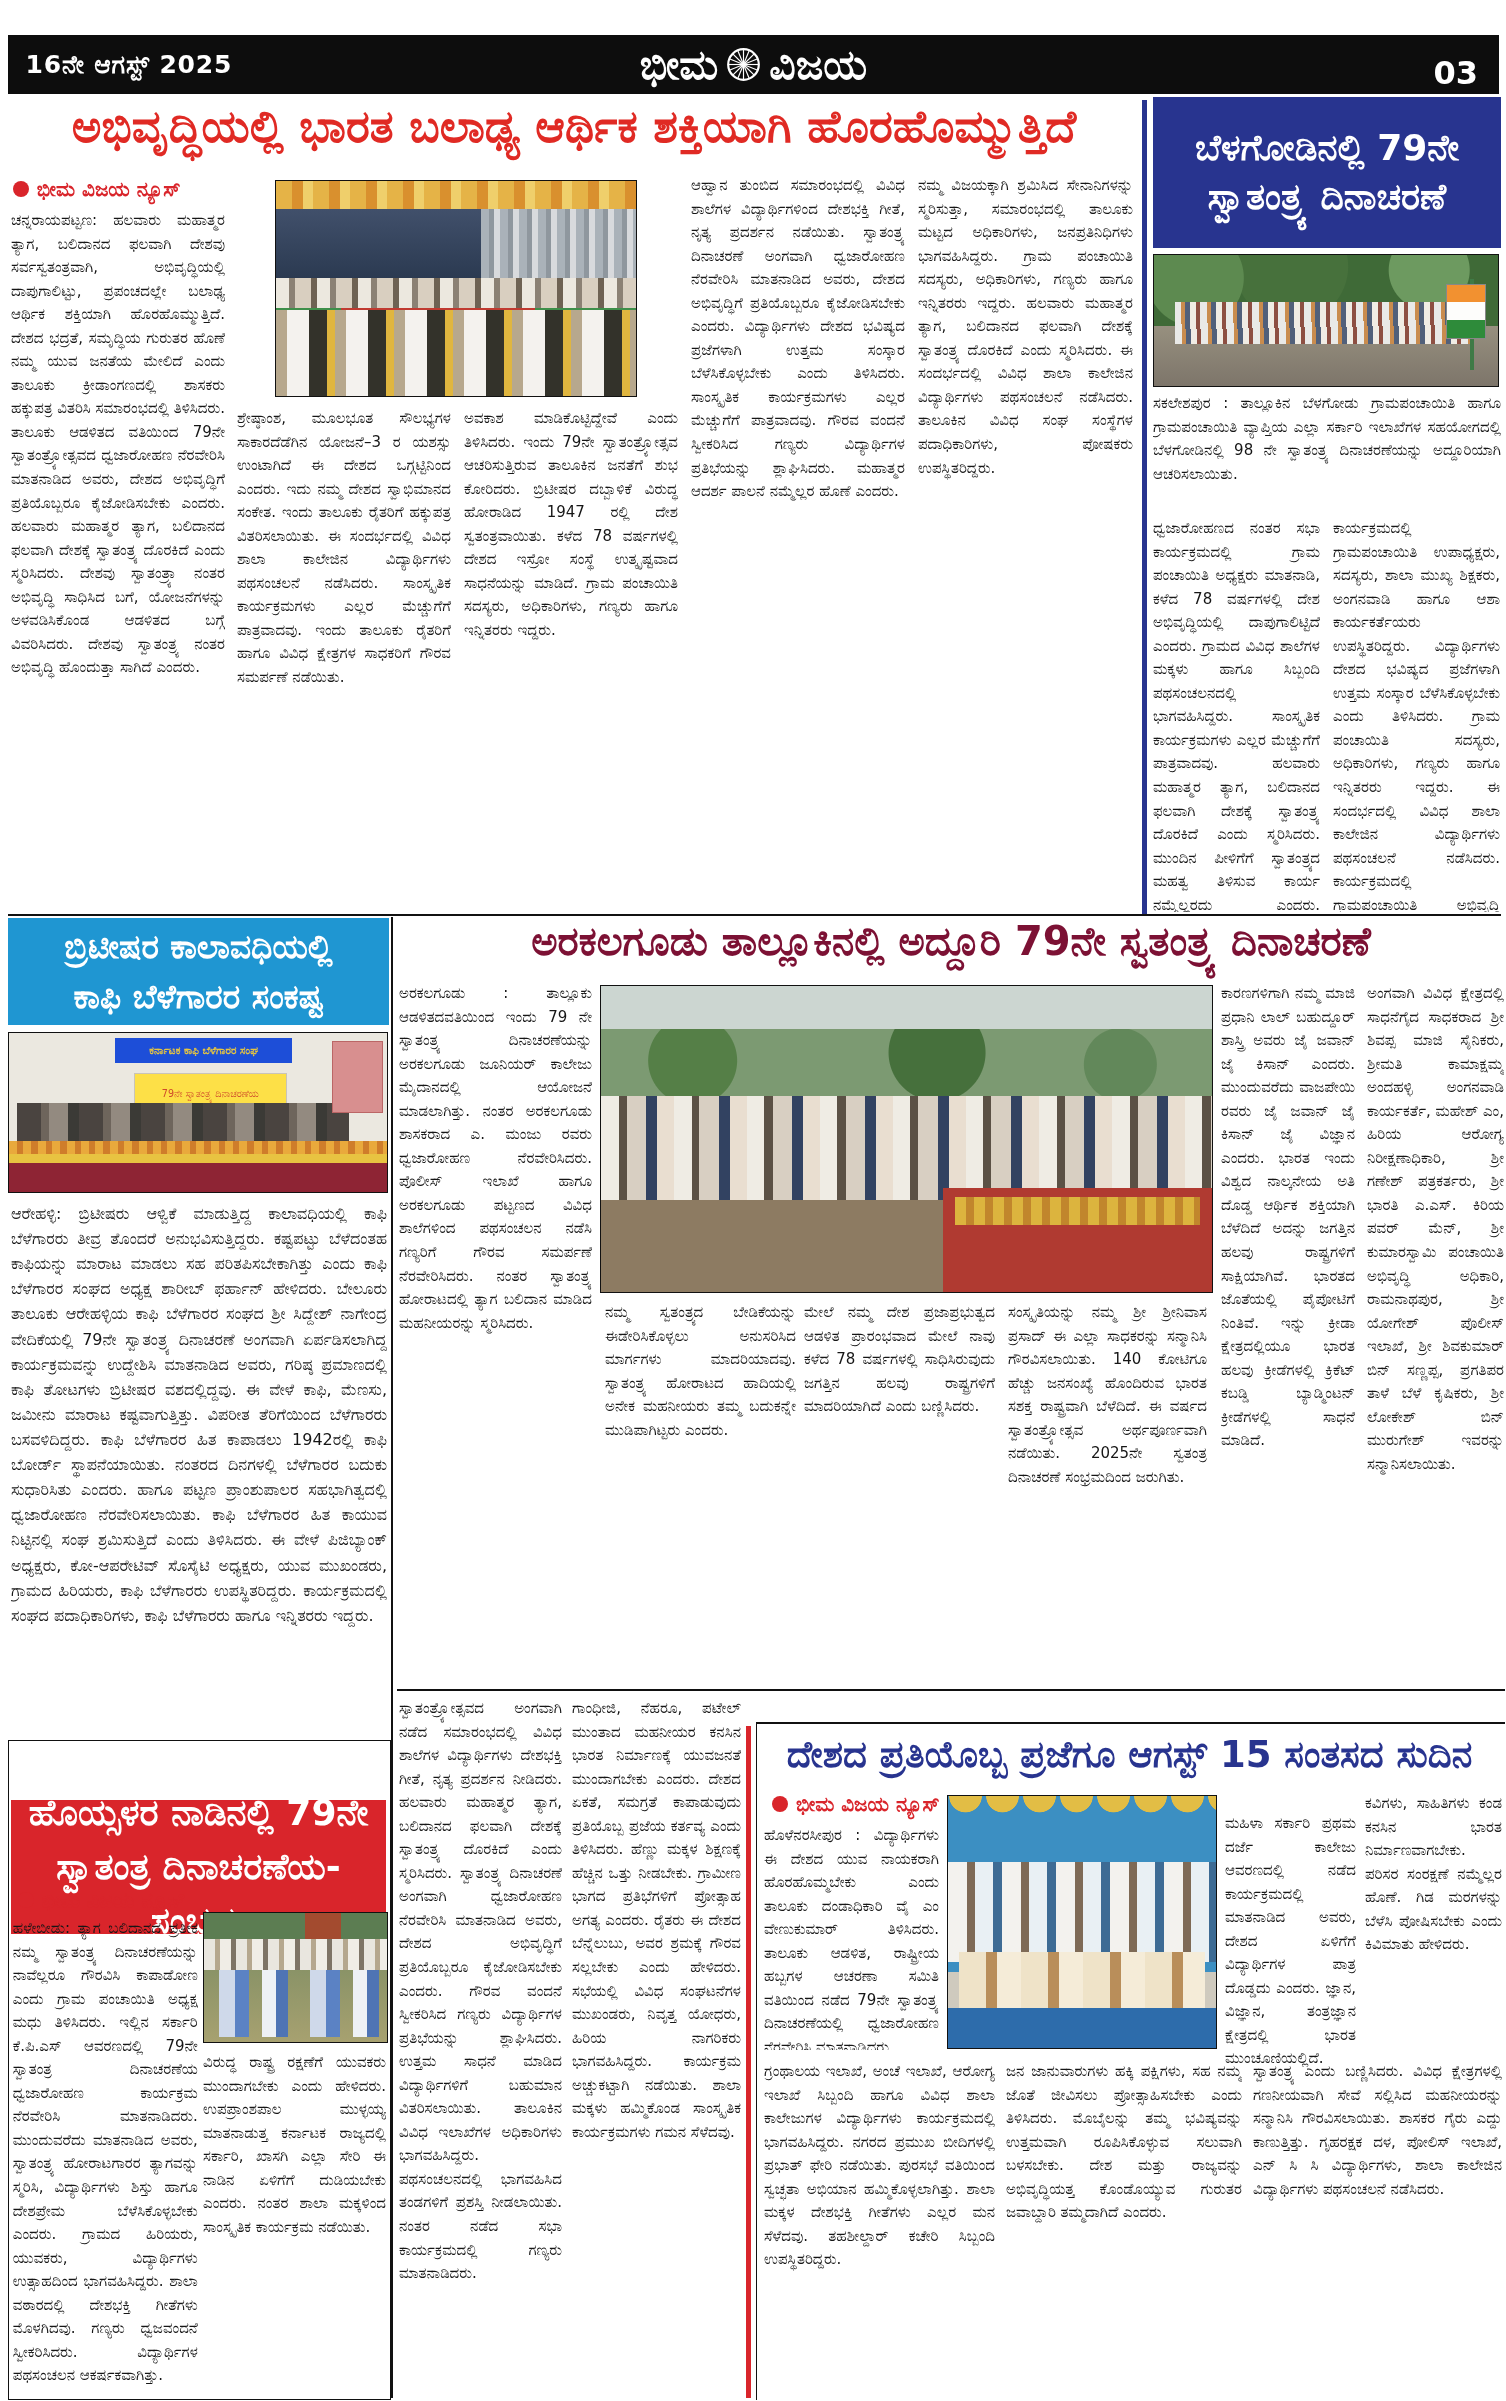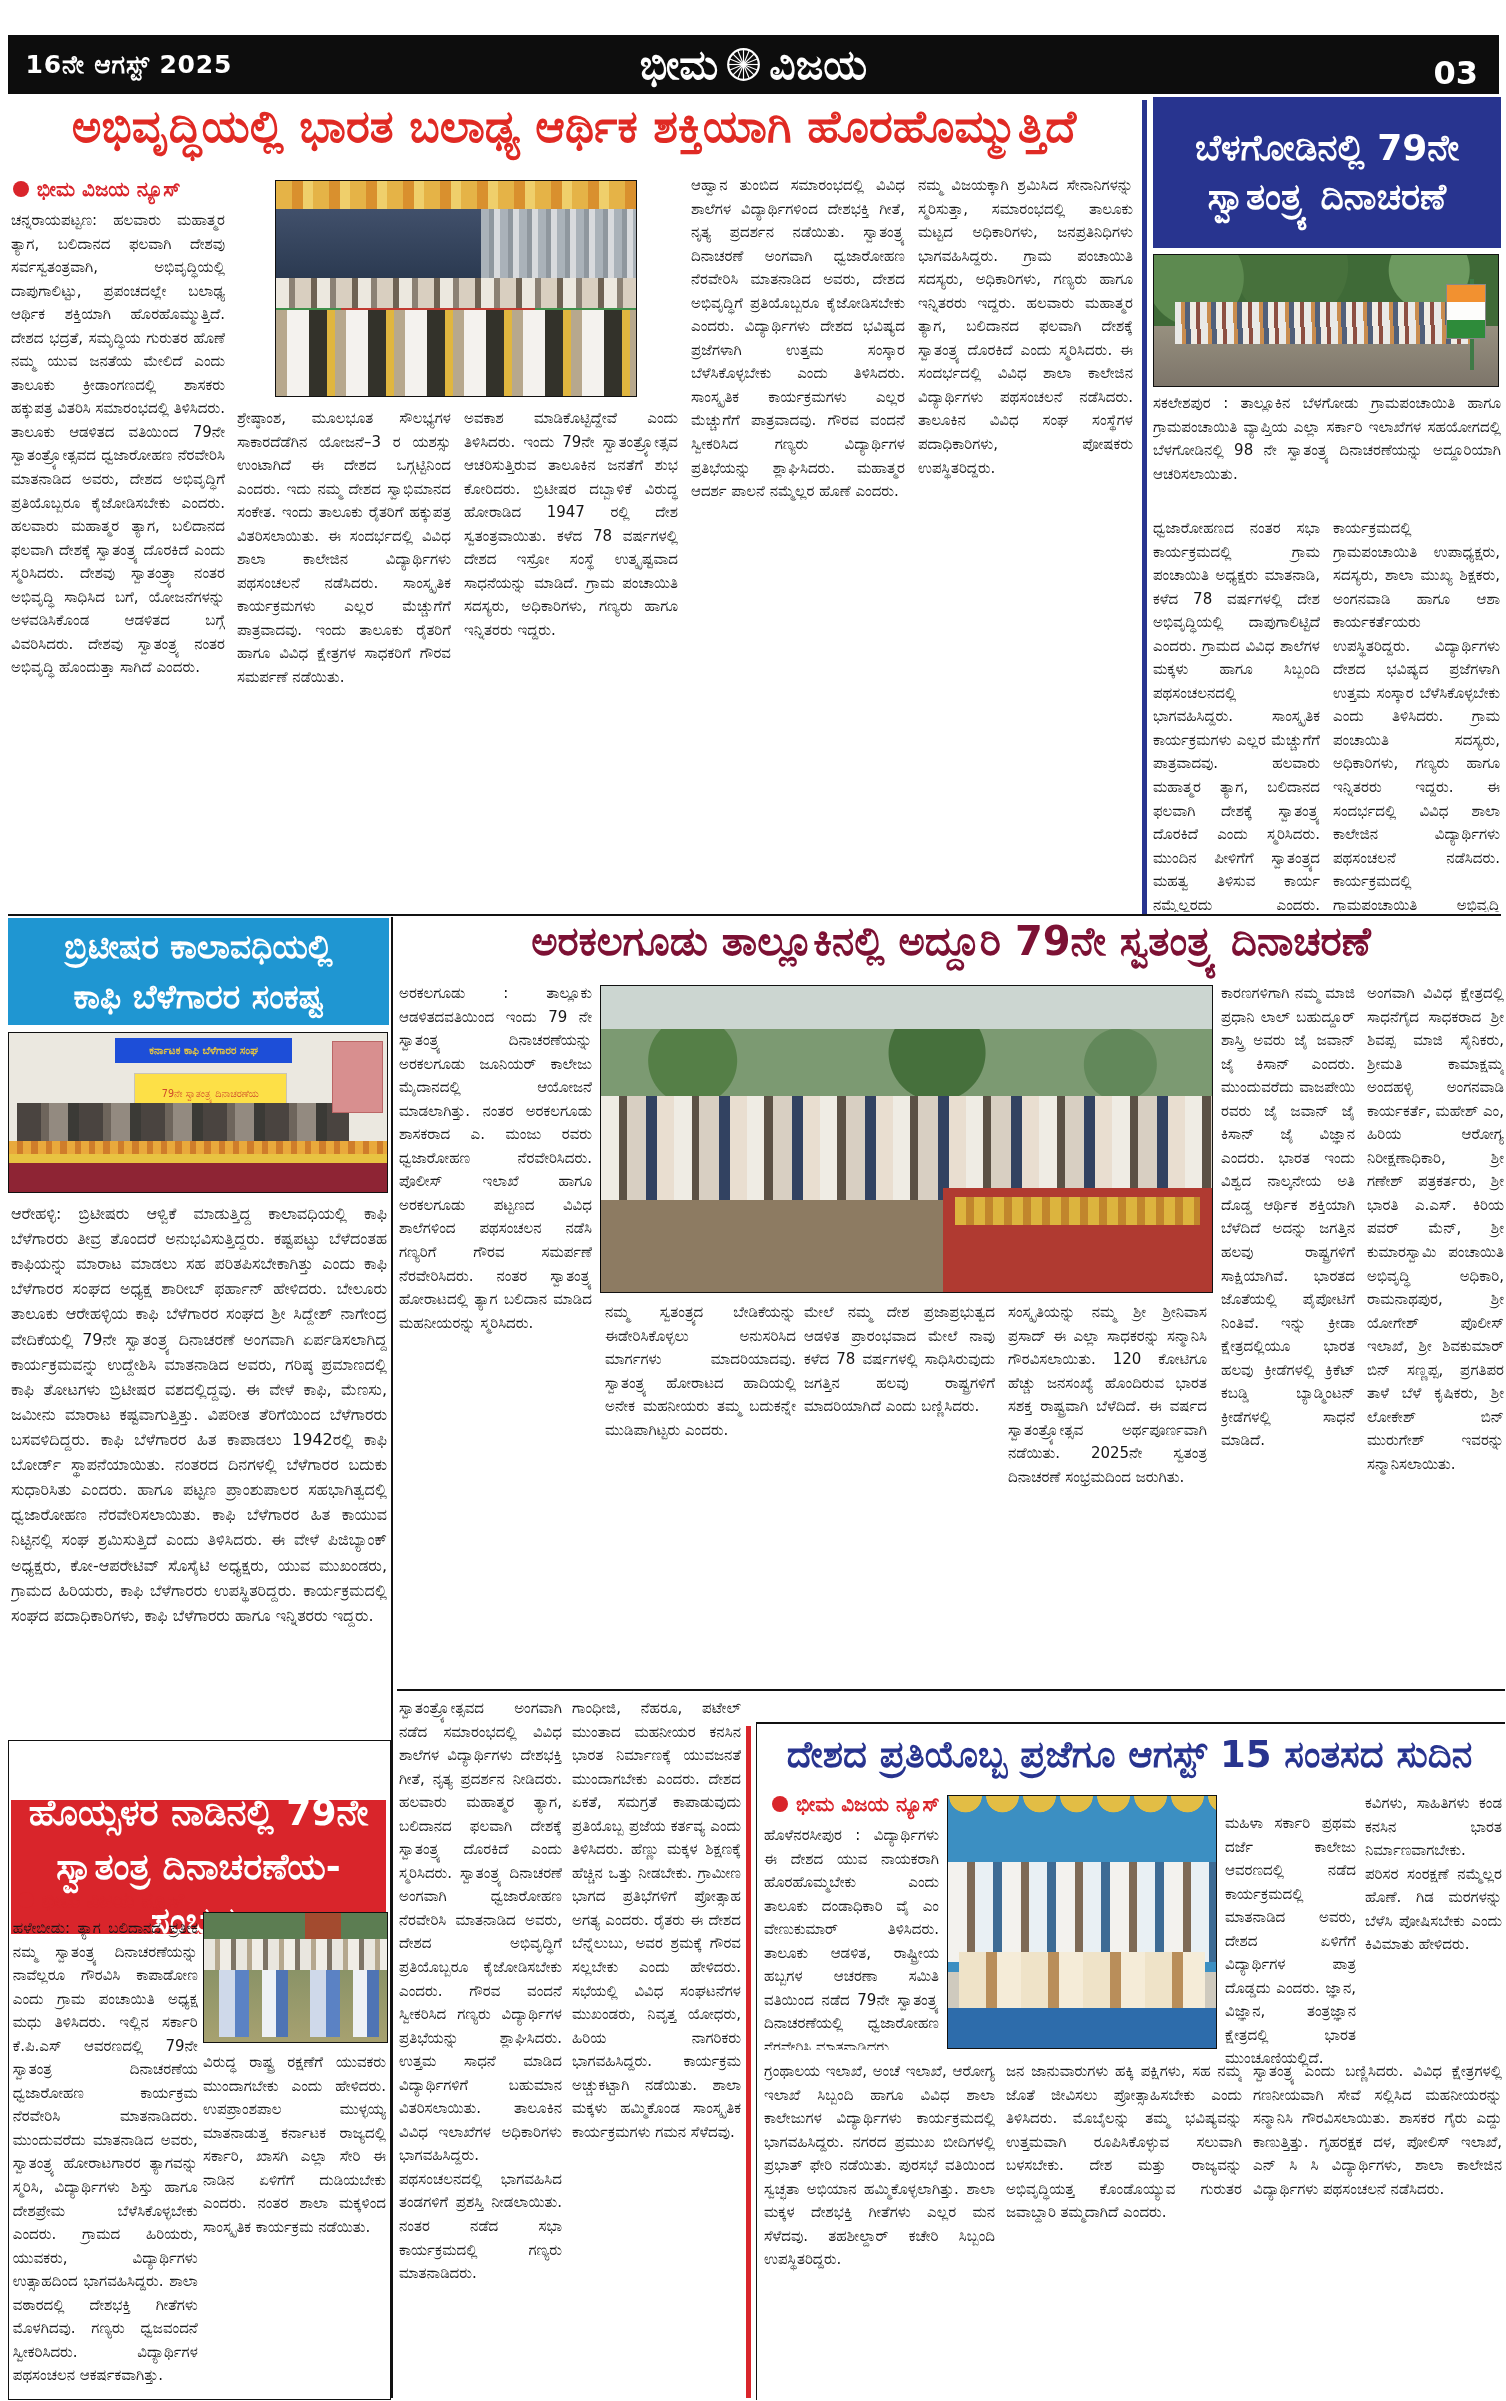--- a/index.html
+++ b/index.html
@@ -191,21 +191,21 @@
     <div class="p4-ground"></div>
       <div class="p4-table"></div>
       <div class="p4-gar"></div>
   </div>
 
   <div class="abs bt" style="left:1221px;top:982px;width:134px;height:702px;">ಕಾರಣಗಳಿಗಾಗಿ ನಮ್ಮ ಮಾಜಿ ಪ್ರಧಾನಿ ಲಾಲ್ ಬಹುದ್ದೂರ್ ಶಾಸ್ತ್ರಿ ಅವರು ಜೈ ಜವಾನ್ ಜೈ ಕಿಸಾನ್ ಎಂದರು. ಮುಂದುವರೆದು ವಾಜಪೇಯಿ ರವರು ಜೈ ಜವಾನ್ ಜೈ ಕಿಸಾನ್ ಜೈ ವಿಜ್ಞಾನ ಎಂದರು. ಭಾರತ ಇಂದು ವಿಶ್ವದ ನಾಲ್ಕನೇಯ ಅತಿ ದೊಡ್ಡ ಆರ್ಥಿಕ ಶಕ್ತಿಯಾಗಿ ಬೆಳೆದಿದೆ ಅದನ್ನು ಜಗತ್ತಿನ ಹಲವು ರಾಷ್ಟ್ರಗಳಿಗೆ ಸಾಕ್ಷಿಯಾಗಿವೆ. ಭಾರತದ ಜೊತೆಯಲ್ಲಿ ಪೈಪೋಟಿಗೆ ನಿಂತಿವೆ. ಇನ್ನು ಕ್ರೀಡಾ ಕ್ಷೇತ್ರದಲ್ಲಿಯೂ ಭಾರತ ಹಲವು ಕ್ರೀಡೆಗಳಲ್ಲಿ ಕ್ರಿಕೆಟ್ ಕಬಡ್ಡಿ ಬ್ಯಾಡ್ಮಿಂಟನ್ ಕ್ರೀಡೆಗಳಲ್ಲಿ ಸಾಧನೆ ಮಾಡಿದೆ.</div>
   <div class="abs bt" style="left:1367px;top:982px;width:137px;height:702px;">ಅಂಗವಾಗಿ ವಿವಿಧ ಕ್ಷೇತ್ರದಲ್ಲಿ ಸಾಧನೆಗೈದ ಸಾಧಕರಾದ ಶ್ರೀ ಶಿವಪ್ಪ ಮಾಜಿ ಸೈನಿಕರು, ಶ್ರೀಮತಿ ಕಾಮಾಕ್ಷಮ್ಮ ಅಂದಹಳ್ಳಿ ಅಂಗನವಾಡಿ ಕಾರ್ಯಕರ್ತೆ, ಮಹೇಶ್ ಎಂ, ಹಿರಿಯ ಆರೋಗ್ಯ ನಿರೀಕ್ಷಣಾಧಿಕಾರಿ, ಶ್ರೀ ಗಣೇಶ್ ಪತ್ರಕರ್ತರು, ಶ್ರೀ ಭಾರತಿ ಎ.ಎಸ್. ಕಿರಿಯ ಪವರ್ ಮೆನ್, ಶ್ರೀ ಕುಮಾರಸ್ವಾಮಿ ಪಂಚಾಯಿತಿ ಅಭಿವೃದ್ಧಿ ಅಧಿಕಾರಿ, ರಾಮನಾಥಪುರ, ಶ್ರೀ ಯೋಗೇಶ್ ಪೊಲೀಸ್ ಇಲಾಖೆ, ಶ್ರೀ ಶಿವಕುಮಾರ್ ಬಿನ್ ಸಣ್ಣಪ್ಪ, ಪ್ರಗತಿಪರ ತಾಳೆ ಬೆಳೆ ಕೃಷಿಕರು, ಶ್ರೀ ಲೋಕೇಶ್ ಬಿನ್ ಮುರುಗೇಶ್ ಇವರನ್ನು ಸನ್ಮಾನಿಸಲಾಯಿತು.</div>
 
   <div class="abs bt" style="left:605px;top:1301px;width:191px;height:383px;">ನಮ್ಮ ಸ್ವತಂತ್ರ್ಯದ ಬೇಡಿಕೆಯನ್ನು ಈಡೇರಿಸಿಕೊಳ್ಳಲು ಅನುಸರಿಸಿದ ಮಾರ್ಗಗಳು ಮಾದರಿಯಾದವು. ಸ್ವಾತಂತ್ರ್ಯ ಹೋರಾಟದ ಹಾದಿಯಲ್ಲಿ ಅನೇಕ ಮಹನೀಯರು ತಮ್ಮ ಬದುಕನ್ನೇ ಮುಡಿಪಾಗಿಟ್ಟರು ಎಂದರು.</div>
   <div class="abs bt" style="left:804px;top:1301px;width:191px;height:383px;">ಮೇಲೆ ನಮ್ಮ ದೇಶ ಪ್ರಜಾಪ್ರಭುತ್ವದ ಆಡಳಿತ ಪ್ರಾರಂಭವಾದ ಮೇಲೆ ನಾವು ಕಳೆದ 78 ವರ್ಷಗಳಲ್ಲಿ ಸಾಧಿಸಿರುವುದು ಜಗತ್ತಿನ ಹಲವು ರಾಷ್ಟ್ರಗಳಿಗೆ ಮಾದರಿಯಾಗಿದೆ ಎಂದು ಬಣ್ಣಿಸಿದರು.</div>
-  <div class="abs bt" style="left:1008px;top:1301px;width:199px;height:383px;">ಸಂಸ್ಕೃತಿಯನ್ನು ನಮ್ಮ ಶ್ರೀ ಶ್ರೀನಿವಾಸ ಪ್ರಸಾದ್ ಈ ಎಲ್ಲಾ ಸಾಧಕರನ್ನು ಸನ್ಮಾನಿಸಿ ಗೌರವಿಸಲಾಯಿತು. 120 ಕೋಟಿಗೂ ಹೆಚ್ಚು ಜನಸಂಖ್ಯೆ ಹೊಂದಿರುವ ಭಾರತ ಸಶಕ್ತ ರಾಷ್ಟ್ರವಾಗಿ ಬೆಳೆದಿದೆ. ಈ ವರ್ಷದ ಸ್ವಾತಂತ್ರ್ಯೋತ್ಸವ ಅರ್ಥಪೂರ್ಣವಾಗಿ ನಡೆಯಿತು. 2025ನೇ ಸ್ವತಂತ್ರ ದಿನಾಚರಣೆ ಸಂಭ್ರಮದಿಂದ ಜರುಗಿತು.</div>
+  <div class="abs bt" style="left:1008px;top:1301px;width:199px;height:383px;">ಸಂಸ್ಕೃತಿಯನ್ನು ನಮ್ಮ ಶ್ರೀ ಶ್ರೀನಿವಾಸ ಪ್ರಸಾದ್ ಈ ಎಲ್ಲಾ ಸಾಧಕರನ್ನು ಸನ್ಮಾನಿಸಿ ಗೌರವಿಸಲಾಯಿತು. 140 ಕೋಟಿಗೂ ಹೆಚ್ಚು ಜನಸಂಖ್ಯೆ ಹೊಂದಿರುವ ಭಾರತ ಸಶಕ್ತ ರಾಷ್ಟ್ರವಾಗಿ ಬೆಳೆದಿದೆ. ಈ ವರ್ಷದ ಸ್ವಾತಂತ್ರ್ಯೋತ್ಸವ ಅರ್ಥಪೂರ್ಣವಾಗಿ ನಡೆಯಿತು. 2025ನೇ ಸ್ವತಂತ್ರ ದಿನಾಚರಣೆ ಸಂಭ್ರಮದಿಂದ ಜರುಗಿತು.</div>
 
   <div class="abs rule-black" style="left:397px;top:1689px;width:1108px;height:1.6px;"></div>
 
   <div class="abs" style="left:8px;top:1740px;width:381px;height:658px;border:1.6px solid #111;"></div>
   <div class="abs hl-box-red" style="left:11px;top:1800px;width:375px;height:134px;flex-direction:column;">ಹೊಯ್ಸಳರ ನಾಡಿನಲ್ಲಿ 79ನೇ ಸ್ವಾತಂತ್ರ ದಿನಾಚರಣೆಯ-ಸಂಭ್ರಮ</div>
 
   <div class="abs byline" style="left:17.5px;top:1888px;width:207px;">
     <span class="dot"></span>
     <span>ಭೀಮ ವಿಜಯ ನ್ಯೂಸ್</span>
   </div>

